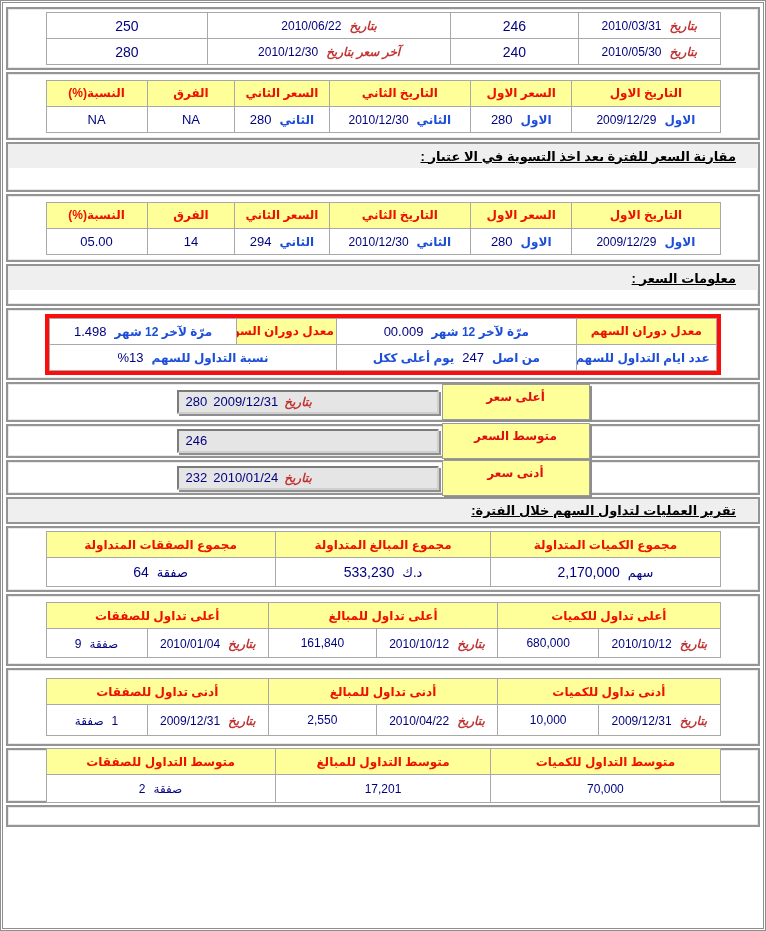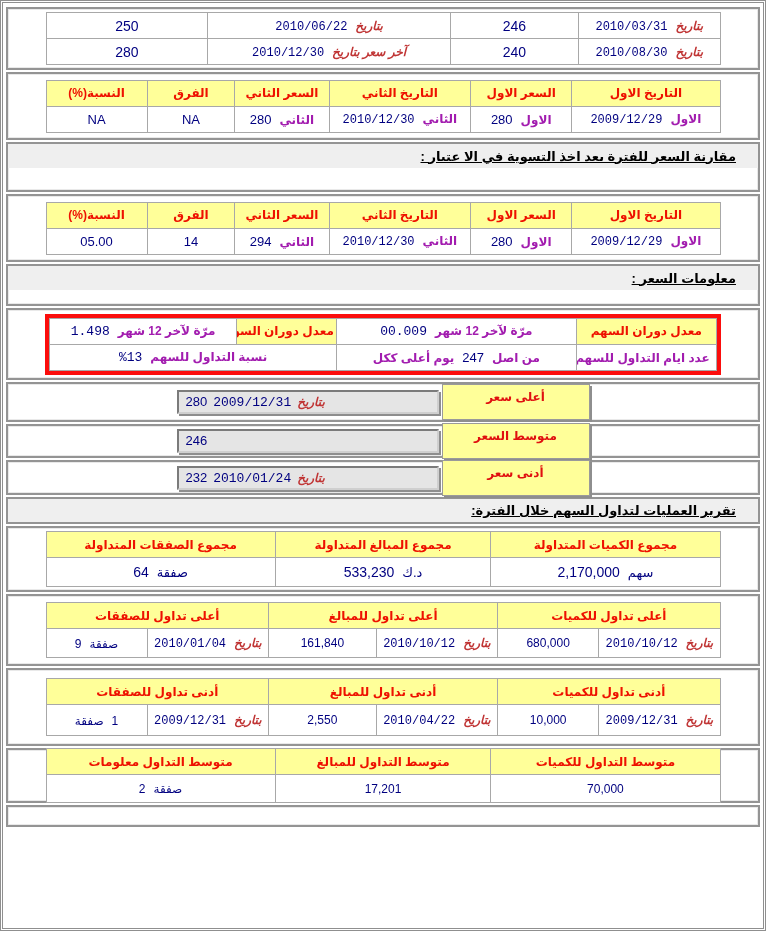--- a/index.html
+++ b/index.html
@@ -10,23 +10,23 @@
   .bar span{text-decoration:underline;}
   .center{display:flex;align-items:center;justify-content:center;}
   table.t{border-collapse:collapse;margin:0 auto;font-size:13px;table-layout:fixed;}
   .t td,.t th{border:1px solid #a8a8a8;text-align:center;padding:1px 2px;height:23px;overflow:hidden;white-space:nowrap;}
   .t th{background:#ffff99;color:#ee1100;font-size:12px;font-weight:bold;}
   .t td{background:#fff;}
   td span{margin:0 4px;}
   .navy{color:#000080;}
   .big{font-size:14px;}
   .sm{font-size:12px;}
-  .red{color:#a21caf;font-weight:bold;font-size:12px;margin-top:28px;}
+  .red{color:#1d4ed8;font-weight:bold;font-size:12px;margin-top:28px;}
   .dit{color:#c03535;font-style:italic;font-weight:bold;font-size:12px;}
-  .ltr{direction:ltr;unicode-bidi:isolate;font-family:Liberation Mono, monospace;}
+  .ltr{direction:ltr;unicode-bidi:isolate;}
   .redwrap{border:4px solid #fb0d0c;margin:0 auto;background:#fff;}
   .redwrap table{width:100%;}
   .prow{display:flex;align-items:center;justify-content:center;gap:3px;height:100%;}
   .ylabel{width:148px;height:36px;line-height:25px;background:#ffff99;color:#e01010;font-weight:bold;font-size:12px;text-align:center;border:1px solid #9a9a9a;box-shadow:2px 2px 0 #8e8e8e;box-sizing:border-box;}
   .wbox{width:262px;height:24px;line-height:20px;background:#e5e5e5;border:2px inset #cfcfcf;box-shadow:2px 2px 0 #8e8e8e;box-sizing:border-box;direction:rtl;text-align:left;font-size:13px;padding:0 4px;white-space:nowrap;overflow:hidden;}
   .wbox span{margin:0 3px;}
 </style>
 </head>
 <body>
 
@@ -41,21 +41,21 @@
           <col style="width:24%">
         </colgroup>
       <tbody>
           <tr>
         <td><span class="dit">بتاريخ</span><span class="navy ltr sm">2010/03/31</span></td>
         <td class="navy big">246</td>
         <td><span class="dit">بتاريخ</span><span class="navy ltr sm">2010/06/22</span></td>
         <td class="navy big">250</td>
       </tr>
       <tr>
-        <td><span class="dit">بتاريخ</span><span class="navy ltr sm">2010/08/30</span></td>
+        <td><span class="dit">بتاريخ</span><span class="navy ltr sm">2010/05/30</span></td>
         <td class="navy big">240</td>
         <td><span class="dit">آخر سعر بتاريخ</span><span class="navy ltr sm">2010/12/30</span></td>
         <td class="navy big">280</td>
       </tr>
     </tbody>
       </table>
   </div>
 
   <div class="box center" style="height:68px">
     <table class="t" style="width:90%">
@@ -264,21 +264,21 @@
     <table class="t" style="width:90%">
       <colgroup>
           <col style="width:34%">
           <col style="width:32%">
           <col style="width:34%">
         </colgroup>
       <tbody>
           <tr>
         <th>متوسط التداول للكميات</th>
         <th>متوسط التداول للمبالغ</th>
-        <th>متوسط التداول معلومات</th>
+        <th>متوسط التداول للصفقات</th>
       </tr>
       <tr>
         <td style="height:25px" class="navy sm">70,000</td>
         <td class="navy sm">17,201</td>
         <td><span class="navy sm">صفقة</span><span class="navy sm">2</span></td>
       </tr>
     </tbody>
       </table>
   </div>
 

